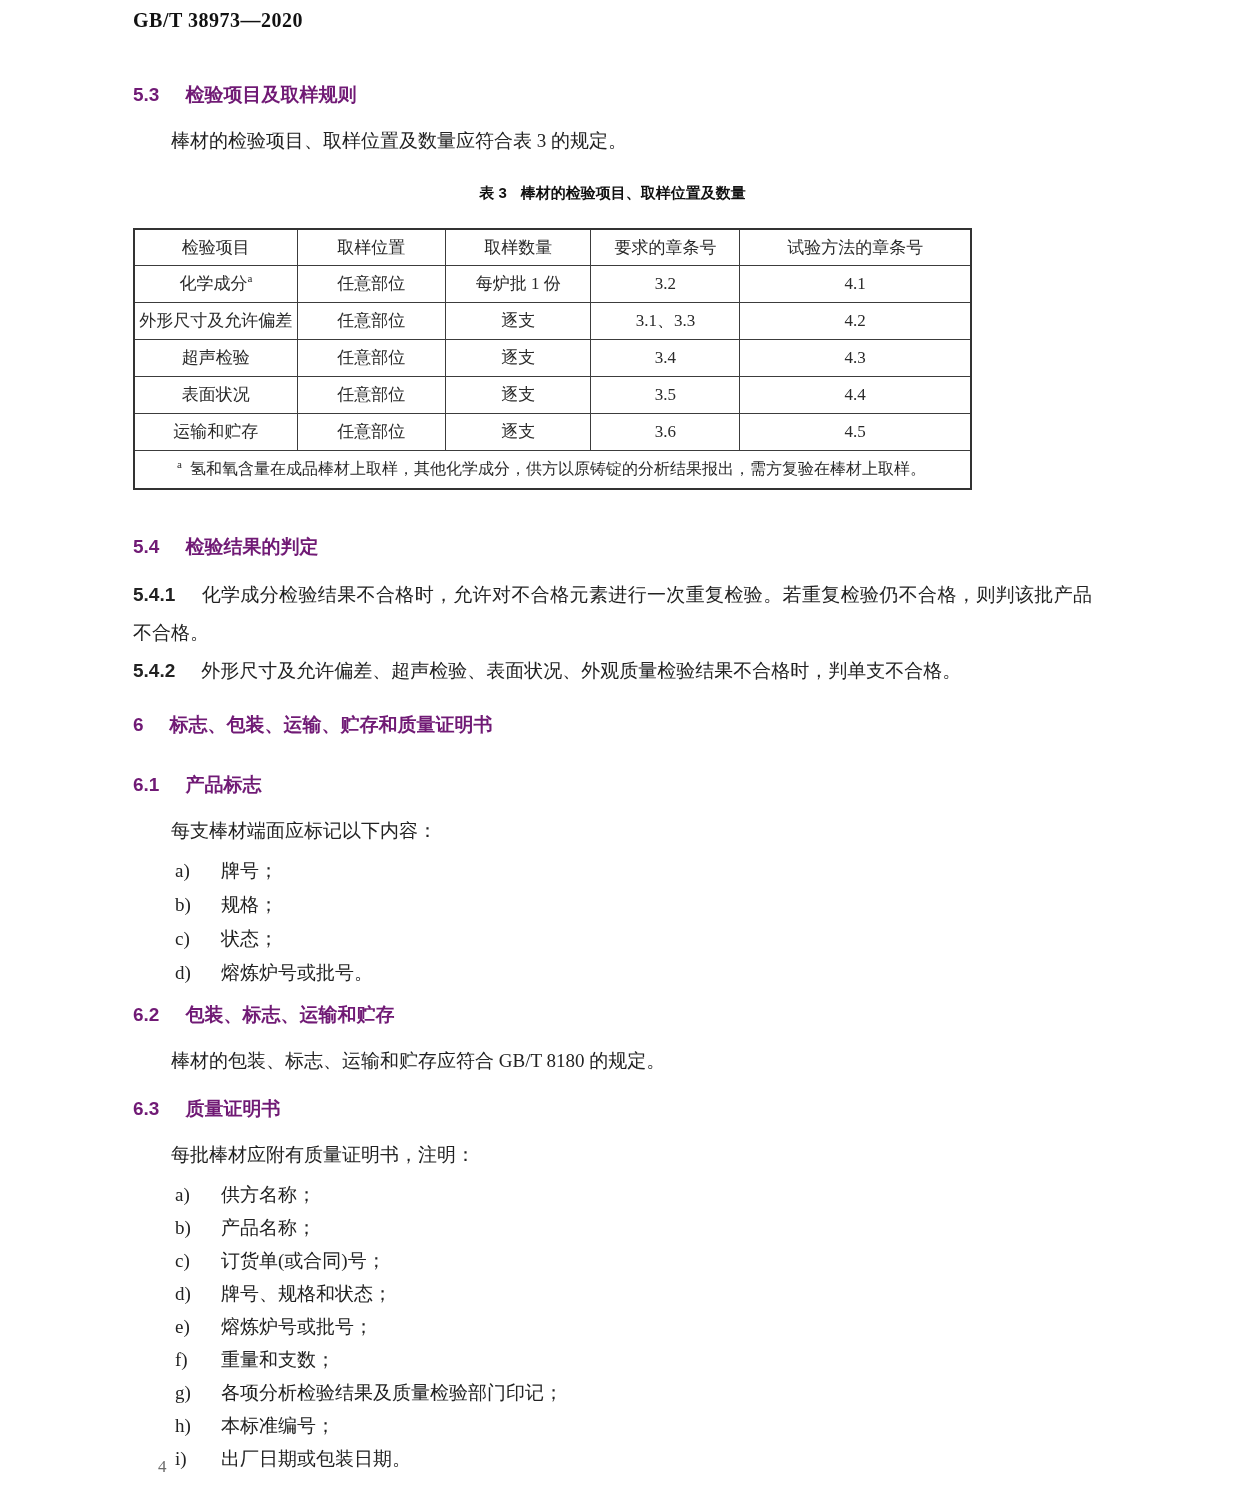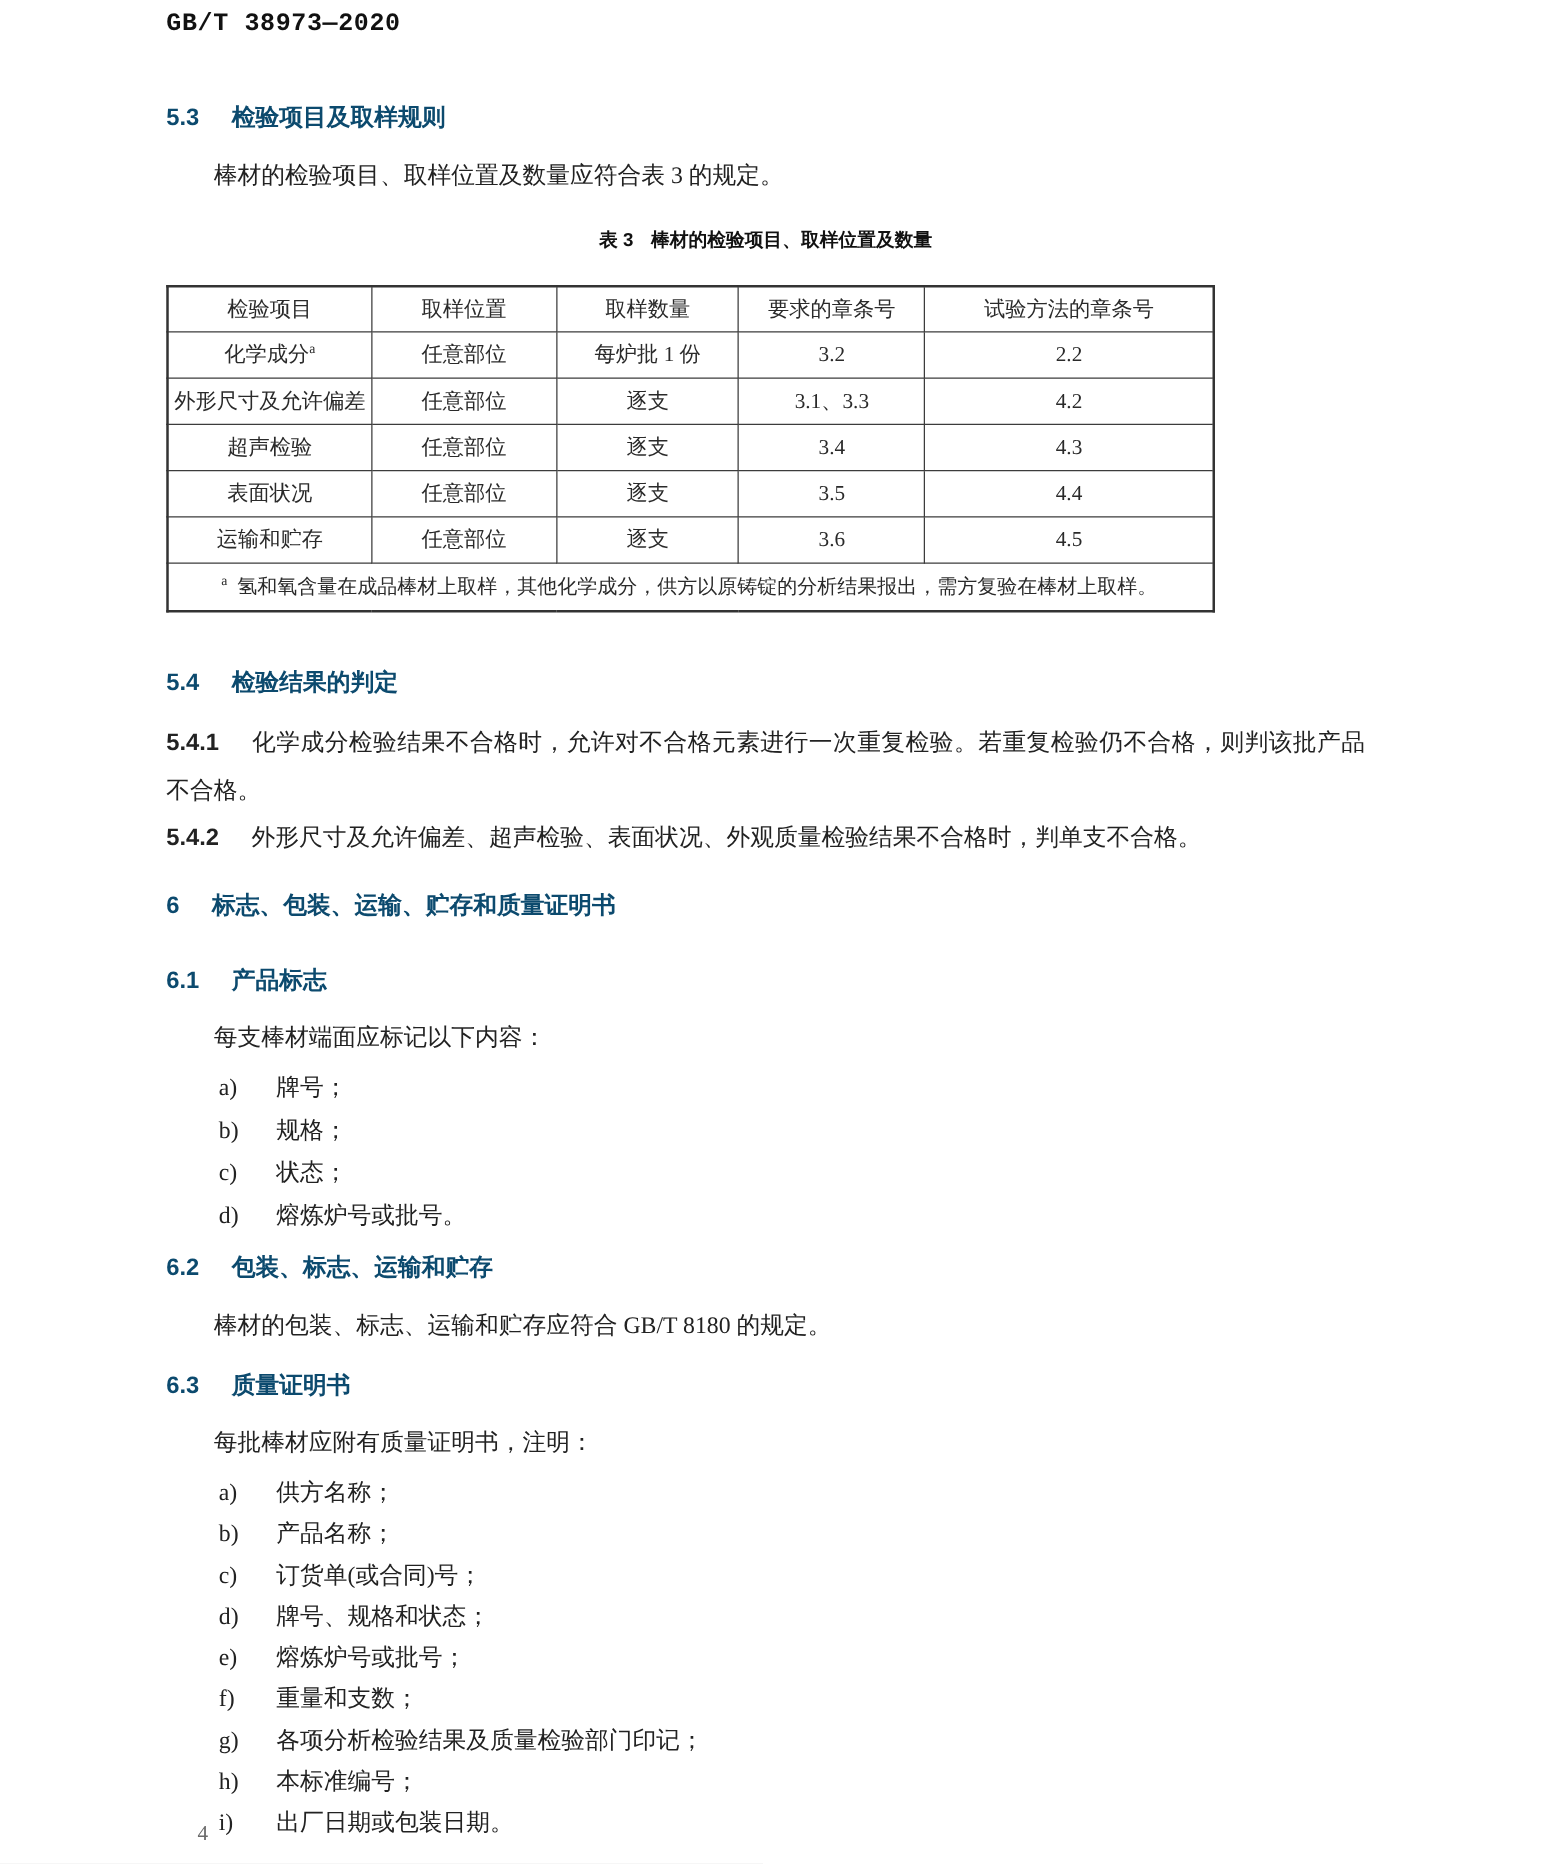--- a/index.html
+++ b/index.html
@@ -15,33 +15,33 @@
     overflow: hidden;
   }
   .content {
     position: absolute;
     left: 133px;
     top: 0;
     width: 959px;
   }
   .doc-code {
     margin-top: 8px;
-    font-family: Liberation Mono, monospace;
+    font-family: Liberation Serif, serif;
     font-weight: bold;
     font-size: 20px;
     line-height: 24px;
     letter-spacing: 0.5px;
     color: #111;
   }
   .heading {
     font-family: "Liberation Sans", "DejaVu Sans", sans-serif;
     font-weight: bold;
     font-size: 19px;
     line-height: 26px;
-    color: #0c4a6e;
+    color: #701a75;
   }
   .heading .h-num { display: inline-block; margin-right: 26px; }
   .h-53 { margin-top: 50px; }
   .h-54 { margin-top: 44px; }
   .h-6  { margin-top: 22px; }
   .h-61 { margin-top: 34px; }
   .h-62 { margin-top: 12px; }
   .h-63 { margin-top: 22px; }
   .body-p {
     font-size: 19px;
@@ -152,21 +152,21 @@
             <th>要求的章条号</th>
             <th>试验方法的章条号</th>
           </tr>
         </thead>
       <tbody id="t3-body">
           <tr>
             <td>化学成分<sup>a</sup></td>
             <td>任意部位</td>
             <td>每炉批 1 份</td>
             <td>3.2</td>
-            <td>2.2</td>
+            <td>4.1</td>
           </tr>
           <tr>
             <td>外形尺寸及允许偏差</td>
             <td>任意部位</td>
             <td>逐支</td>
             <td>3.1、3.3</td>
             <td>4.2</td>
           </tr>
           <tr>
             <td>超声检验</td>

